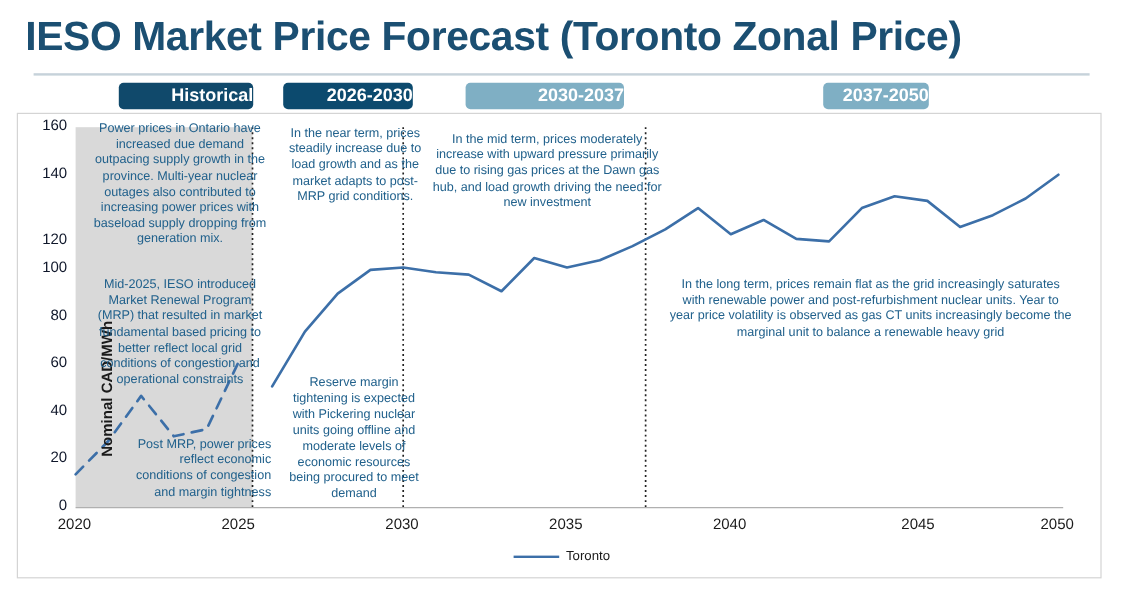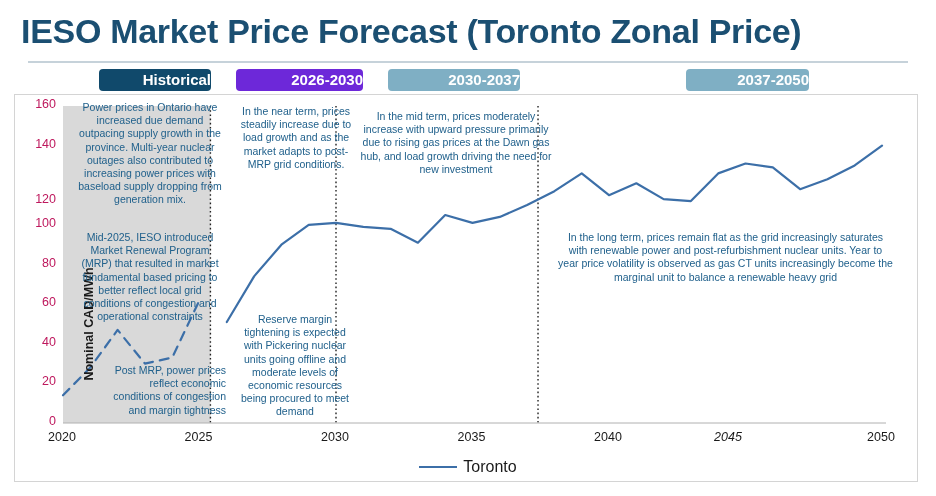--- a/index.html
+++ b/index.html
@@ -31,23 +31,23 @@
     height:22px;
     line-height:22px;
     text-align:right;
     color:#ffffff;
     font-size:15px;
     font-weight:600;
     border-radius:4px;
     white-space:nowrap;
   }
   #pill-historical{ left:99px; width:112px; background:#10496b; }
-  #pill-2026{ left:236px; width:127px; background:#6d28d9; }
+  #pill-2026{ left:236px; width:108px; background:#0c4a6e; }
   #pill-2030{ left:388px; width:132px; background:#7fafc4; }
-  #pill-2037{ left:686px; width:123px; background:#7fafc4; }
+  #pill-2037{ left:686px; width:88px; background:#7fafc4; }
 
   #chart-frame{
     position:absolute;
     left:14px; top:94px;
     width:904px; height:388px;
     border:1px solid #d4d4d4;
     box-sizing:border-box;
     background:#ffffff;
   }
   #chart-svg{ position:absolute; left:0; top:0; }
@@ -78,36 +78,36 @@
     font-size:12.5px;
     font-weight:700;
     color:#1a1a1a;
     font-family:"Liberation Sans", sans-serif;
   }
   .y-tick-label{
     position:absolute;
     width:34px;
     text-align:right;
     font-size:12.5px;
-    color:#be185d;
+    color:#0f172a;
     font-family:"Liberation Sans", sans-serif;
   }
   .x-tick-label{
     position:absolute;
     width:52px;
     text-align:center;
     font-size:12.5px;
     color:#1a1a1a;
     font-family:"Liberation Sans", sans-serif;
   }
   #legend{
     position:absolute;
     left:0; top:458px; width:936px;
     display:flex; justify-content:center; align-items:flex-start; gap:22px;
-    font-size:16px; color:#1a1a1a;
+    font-size:11px; color:#1a1a1a;
   }
   .legend-entry{ display:flex; align-items:center; gap:6px; }
   .legend-swatch{ display:inline-block; width:38px; height:0; }
   .sw-solid{ border-top:2.4px solid #3c6fa8; }
   .sw-dashed{ border-top:2.4px dashed #3c6fa8; }
 </style>
 </head>
 <body>
 
 <div id="page-title">IESO Market Price Forecast (Toronto Zonal Price)</div>
@@ -140,21 +140,21 @@
     <div class="y-tick-label" style="left: 22px; top: 255.5px;">80</div>
     <div class="y-tick-label" style="left: 22px; top: 215.875px;">100</div>
     <div class="y-tick-label" style="left: 22px; top: 176.25px; margin-top: 16px;">120</div>
     <div class="y-tick-label" style="left: 22px; top: 136.625px;">140</div>
     <div class="y-tick-label" style="left: 22px; top: 97px;">160</div>
     <div class="x-tick-label" style="left: 36px; top: 430px;">2020</div>
     <div class="x-tick-label" style="left: 172.5px; top: 430px;">2025</div>
     <div class="x-tick-label" style="left: 309px; top: 430px;">2030</div>
     <div class="x-tick-label" style="left: 445.5px; top: 430px;">2035</div>
     <div class="x-tick-label" style="left: 582px; top: 430px;">2040</div>
-    <div class="x-tick-label" style="left: 702px; top: 430px; font-style: italic;">2045</div>
+    <div class="x-tick-label" style="left: 739px; top: 430px;">2045</div>
     <div class="x-tick-label" style="left: 855px; top: 430px;">2050</div>
   </div>
 
 <div class="anno" id="anno-hist-1">Power prices in Ontario have increased due demand outpacing supply growth in the province. Multi-year nuclear outages also contributed to increasing power prices with baseload supply dropping from generation mix.</div>
 <div class="anno" id="anno-hist-2">Mid-2025, IESO introduced Market Renewal Program (MRP) that resulted in market fundamental based pricing to better reflect local grid conditions of congestion and operational constraints</div>
 <div class="anno" id="anno-hist-3">Post MRP, power prices reflect economic conditions of congestion and margin tightness</div>
 <div class="anno" id="anno-near-1">In the near term, prices steadily increase due to load growth and as the market adapts to post-MRP grid conditions.</div>
 <div class="anno" id="anno-near-2">Reserve margin tightening is expected with Pickering nuclear units going offline and moderate levels of economic resources being procured to meet demand</div>
 <div class="anno" id="anno-mid-1">In the mid term, prices moderately increase with upward pressure primarily due to rising gas prices at the Dawn gas hub, and load growth driving the need for new investment</div>
 <div class="anno" id="anno-long-1">In the long term, prices remain flat as the grid increasingly saturates with renewable power and post-refurbishment nuclear units. Year to year price volatility is observed as gas CT units increasingly become the marginal unit to balance a renewable heavy grid</div>

